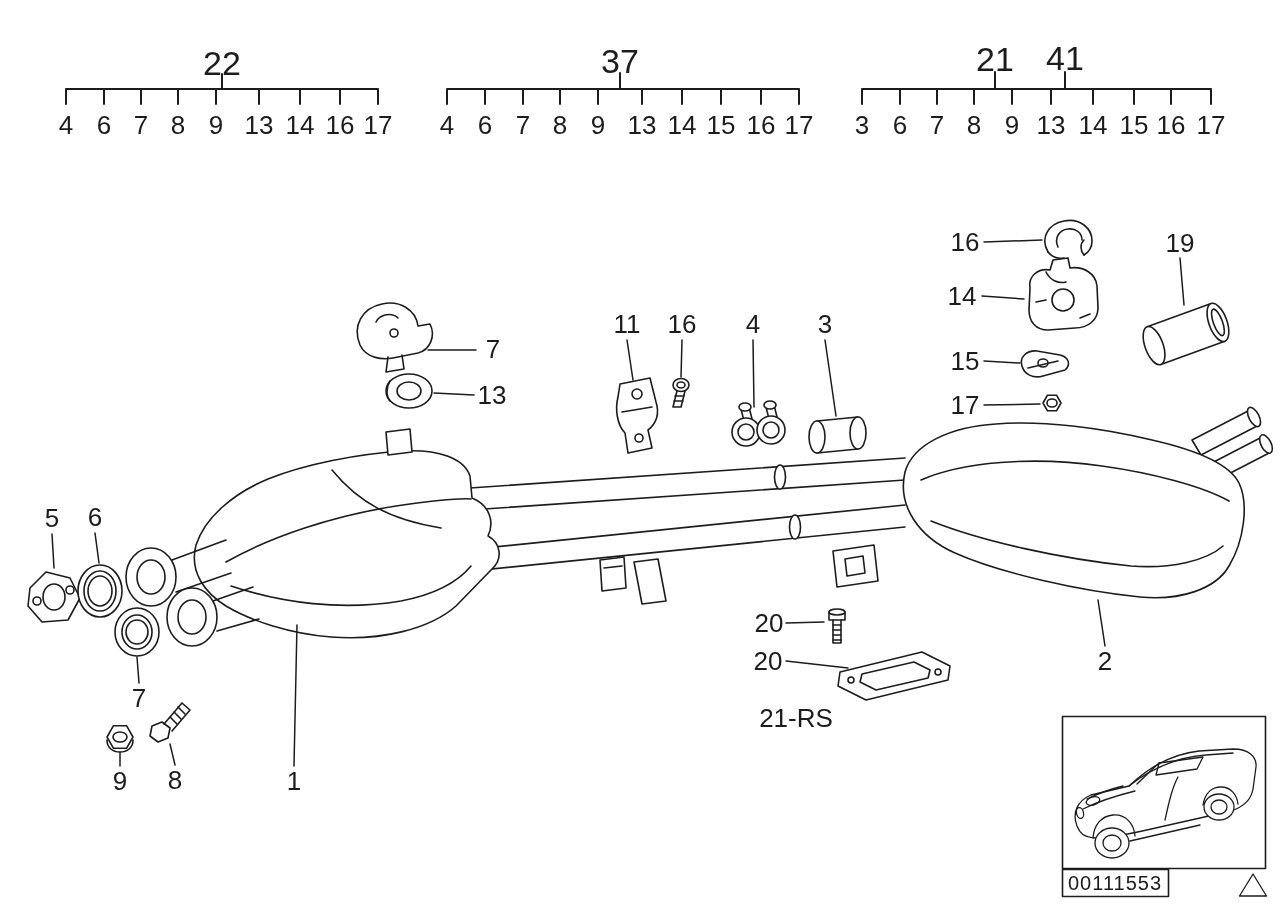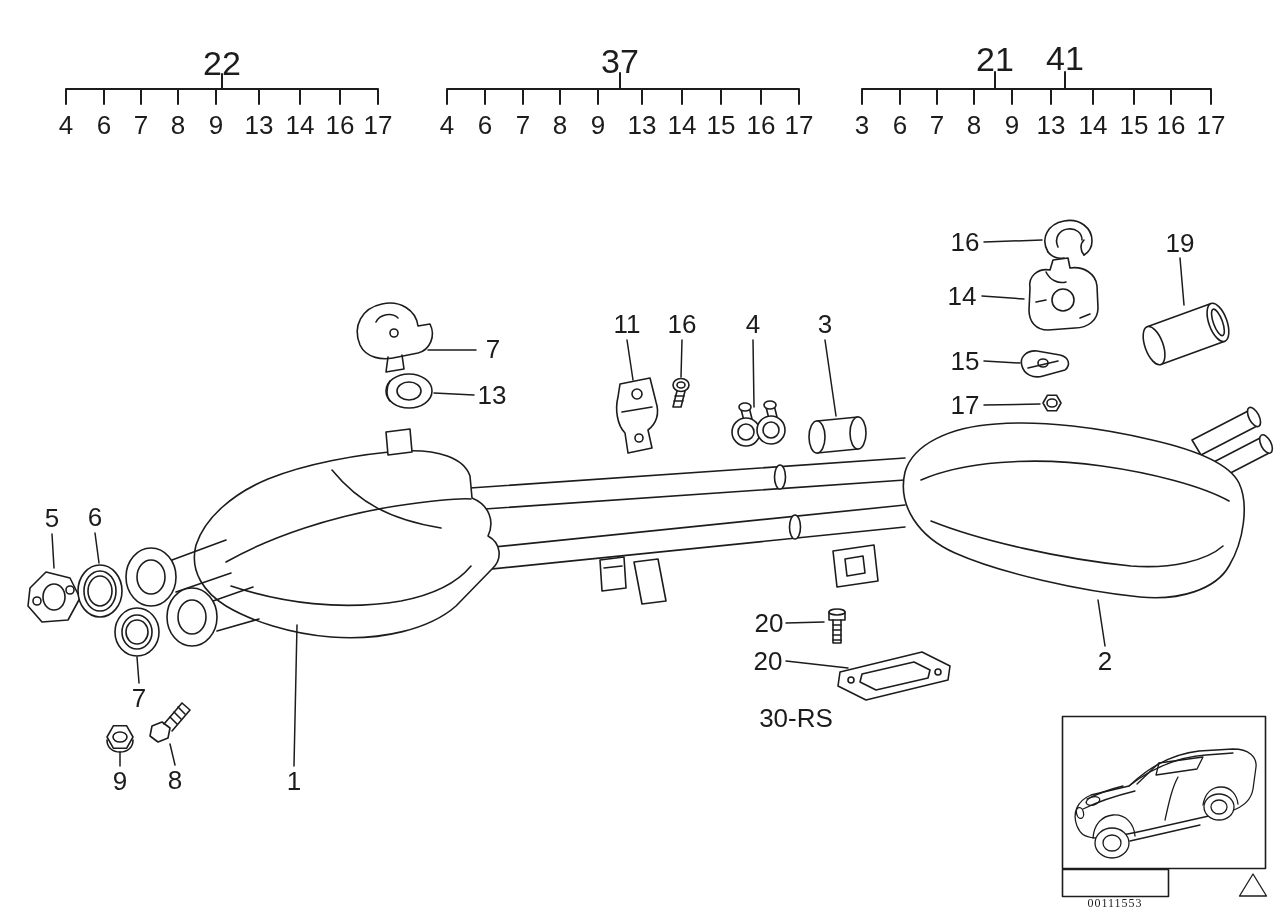--- a/index.html
+++ b/index.html
@@ -5,22 +5,22 @@
   html,body{margin:0;padding:0;background:#e9e9e9;}
   .stage{
     position:relative;width:1288px;height:910px;background:#ffffff;
     overflow:hidden;font-family:"Liberation Sans",sans-serif;color:#1c1c1c;
   }
   .stage svg{position:absolute;left:0;top:0;}
   .num{position:absolute;top:112px;transform:translateX(-50%);font-size:26px;line-height:1;white-space:nowrap;}
   .glabel{position:absolute;transform:translateX(-50%);font-size:34px;line-height:1;white-space:nowrap;}
   .callout{position:absolute;transform:translate(-50%,-50%);font-size:26px;line-height:1;white-space:nowrap;}
   .plate-code{
-    position:absolute;left:1115px;top:903px;transform:translate(-50%,-50%);
-    font-family:Liberation Serif, serif;font-size:12px;letter-spacing:1px;line-height:1;
+    position:absolute;left:1115px;top:883px;transform:translate(-50%,-50%);
+    font-family:Liberation Sans, sans-serif;font-size:20px;letter-spacing:1px;line-height:1;
   }
 </style>
 </head>
 <body>
 
 <div class="stage">
 
   <svg viewBox="0 0 1288 910" width="1288" height="910">
     <g stroke="#1c1c1c" fill="none" stroke-width="1.6" stroke-linecap="round" stroke-linejoin="round">
 
@@ -280,18 +280,18 @@
   <div class="callout" style="left:965px;top:405px">17</div>
   <div class="callout" style="left:1180px;top:243px">19</div>
   <div class="callout" style="left:52px;top:518px">5</div>
   <div class="callout" style="left:95px;top:517px">6</div>
   <div class="callout" style="left:139px;top:698px">7</div>
   <div class="callout" style="left:120px;top:781px">9</div>
   <div class="callout" style="left:175px;top:780px">8</div>
   <div class="callout" style="left:294px;top:781px">1</div>
   <div class="callout" style="left:769px;top:623px">20</div>
   <div class="callout" style="left:768px;top:661px">20</div>
-  <div class="callout" style="left:796px;top:718px">30-RS</div>
+  <div class="callout" style="left:796px;top:718px">21-RS</div>
   <div class="callout" style="left:1105px;top:661px">2</div>
 
   <div class="plate-code">00111553</div>
 
 </div>
 
 </body></html>

